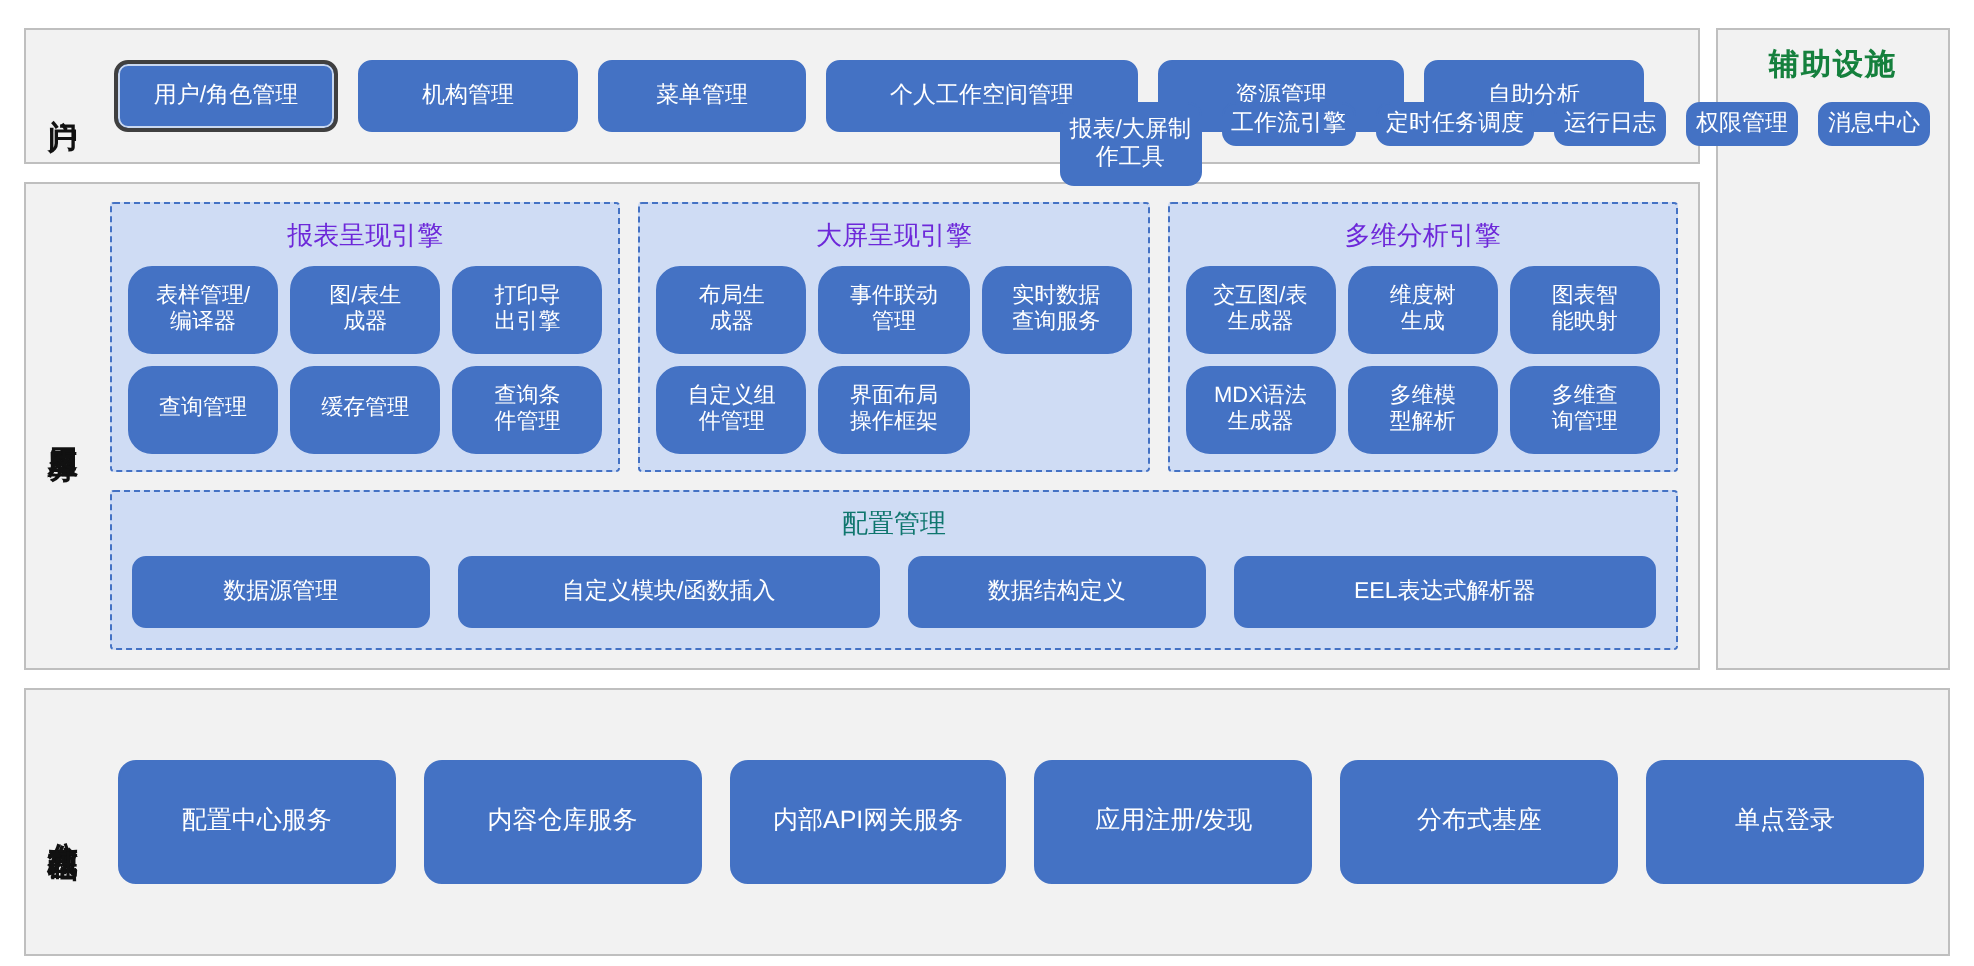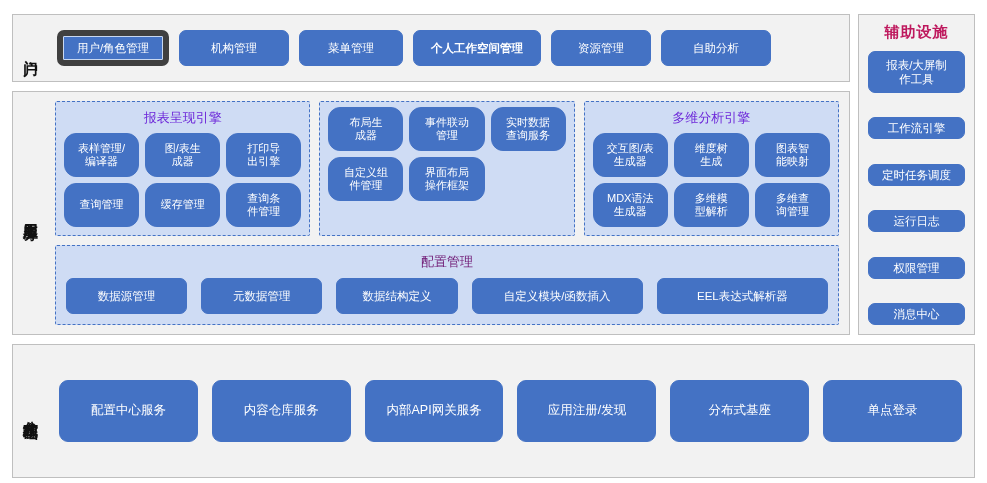--- a/index.html
+++ b/index.html
@@ -74,38 +74,38 @@
     align-items: center;
     justify-content: center;
     text-align: center;
     font-size: 11.5px;
     line-height: 1.22;
     box-sizing: border-box;
     padding: 2px 4px;
     white-space: pre-line;
   }
   .bx.hl {
-    border: 6px solid #404040;
+    border: 2px solid #404040;
     box-shadow: 0 0 0 1px #c9d8f0 inset;
   }
   
   .portal { height: 68px; }
   .portal .panel-body {
     padding: 0 10px;
     gap: 10px;
   }
   .portal .bx {
     height: 36px;
     flex: 0 0 auto;
   }
   .p0 { width: 112px; }
   .p1 { width: 110px; }
   .p2 { width: 104px; }
-  .p3 { width: 128px; font-weight: bold; }
-  .p4 { width: 100px; }
+  .p3 { width: 156px; }
+  .p4 { width: 123px; }
   .p5 { width: 110px; }
   
   .appsvc { flex: 1 1 auto; min-height: 0; }
   .appsvc .panel-body {
     flex-direction: column;
     align-items: stretch;
     padding: 9px 10px 9px 8px;
     gap: 9px;
     justify-content: center;
   }
@@ -144,21 +144,21 @@
   .config {
     background: #cfdcf4;
     border: 1px dashed #4472c4;
     border-radius: 2px;
     padding: 5px 10px 10px 10px;
     box-sizing: border-box;
   }
   .config-title {
     text-align: center;
     font-size: 13px;
-    color: #701a75;
+    color: #0f766e;
     margin: 2px 0 7px 0;
   }
   .config-row {
     display: flex;
     gap: 14px;
     justify-content: space-between;
   }
   .config-row .bx {
     height: 36px;
     font-size: 11.5px;
@@ -174,31 +174,30 @@
     box-sizing: border-box;
     padding: 8px 9px 9px 9px;
     display: flex;
     flex-direction: column;
     align-items: stretch;
   }
   .aux-title {
     text-align: center;
     font-size: 15px;
     font-weight: bold;
-    color: #be185d;
+    color: #15803d;
     letter-spacing: 1px;
     margin-bottom: 9px;
     flex: 0 0 auto;
   }
   .aux-list {
     display: flex;
-    flex-direction: column;
     gap: 10px;
     flex: 1 1 auto;
-    justify-content: space-between;
+    justify-content: flex-end;
   }
   .aux-list .bx {
     font-size: 11.5px;
     height: 22px;
     flex: 0 0 auto;
   }
   .aux-list .bx.tall { height: 42px; }
   
   .base { height: 134px; flex: 0 0 auto; }
   .base .panel-body {
@@ -249,20 +248,21 @@
                 <div class="bx">打印导
 出引擎</div>
                 <div class="bx">查询管理</div>
                 <div class="bx">缓存管理</div>
                 <div class="bx">查询条
 件管理</div>
               </div>
             </div>
 
             <div class="engine">
+              <div class="engine-title">大屏呈现引擎</div>
               <div class="engine-grid">
                 <div class="bx">布局生
 成器</div>
                 <div class="bx">事件联动
 管理</div>
                 <div class="bx">实时数据
 查询服务</div>
                 <div class="bx">自定义组
 件管理</div>
                 <div class="bx">界面布局
@@ -287,23 +287,22 @@
 询管理</div>
               </div>
             </div>
 
           </div>
 
           <div class="config">
             <div class="config-title">配置管理</div>
             <div class="config-row">
               <div class="bx">数据源管理</div>
-              <div class="bx">元数据管理</div>
+              <div class="bx wide">自定义模块/函数插入</div>
               <div class="bx">数据结构定义</div>
-              <div class="bx wide">自定义模块/函数插入</div>
               <div class="bx wide">EEL表达式解析器</div>
             </div>
           </div>
 
         </div>
       </div>
     </div>
 
     <div class="aux">
       <div class="aux-title">辅助设施</div>

